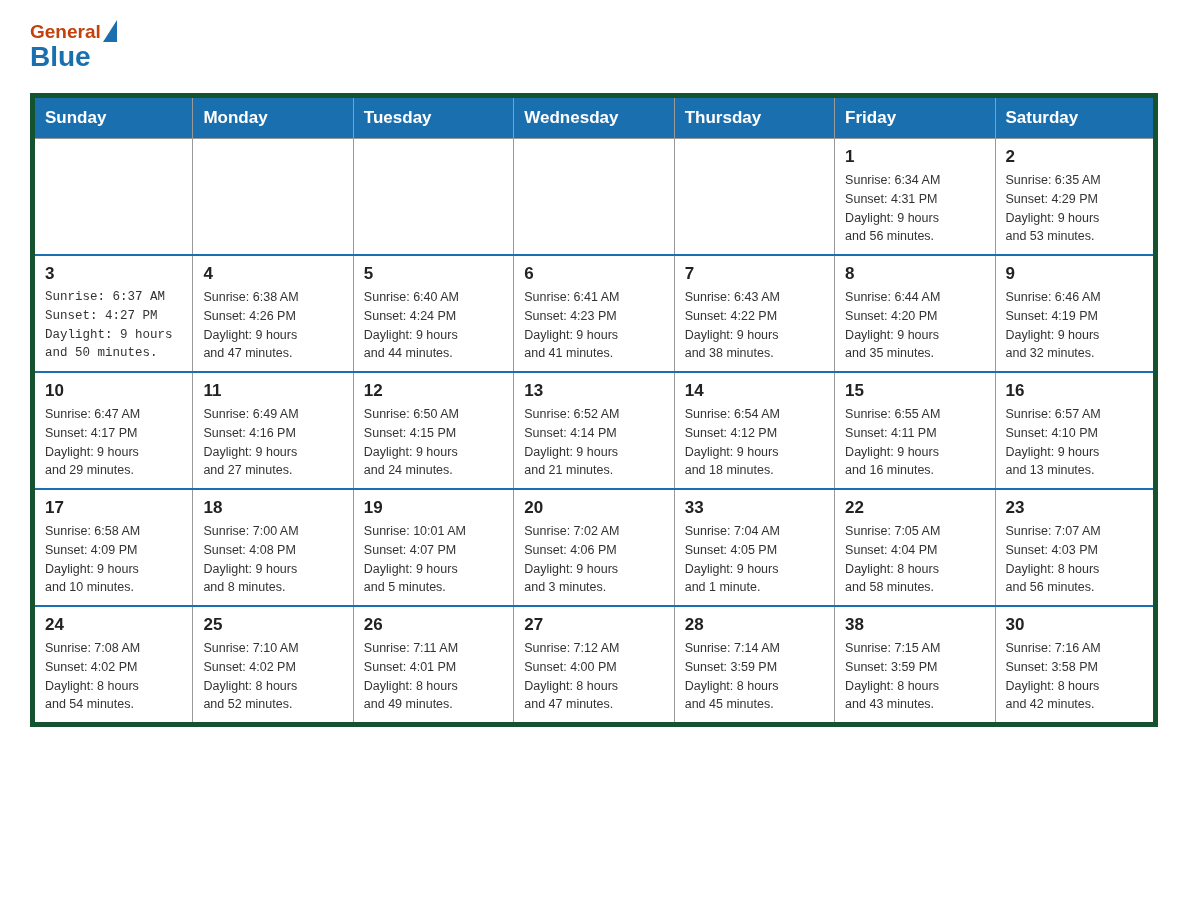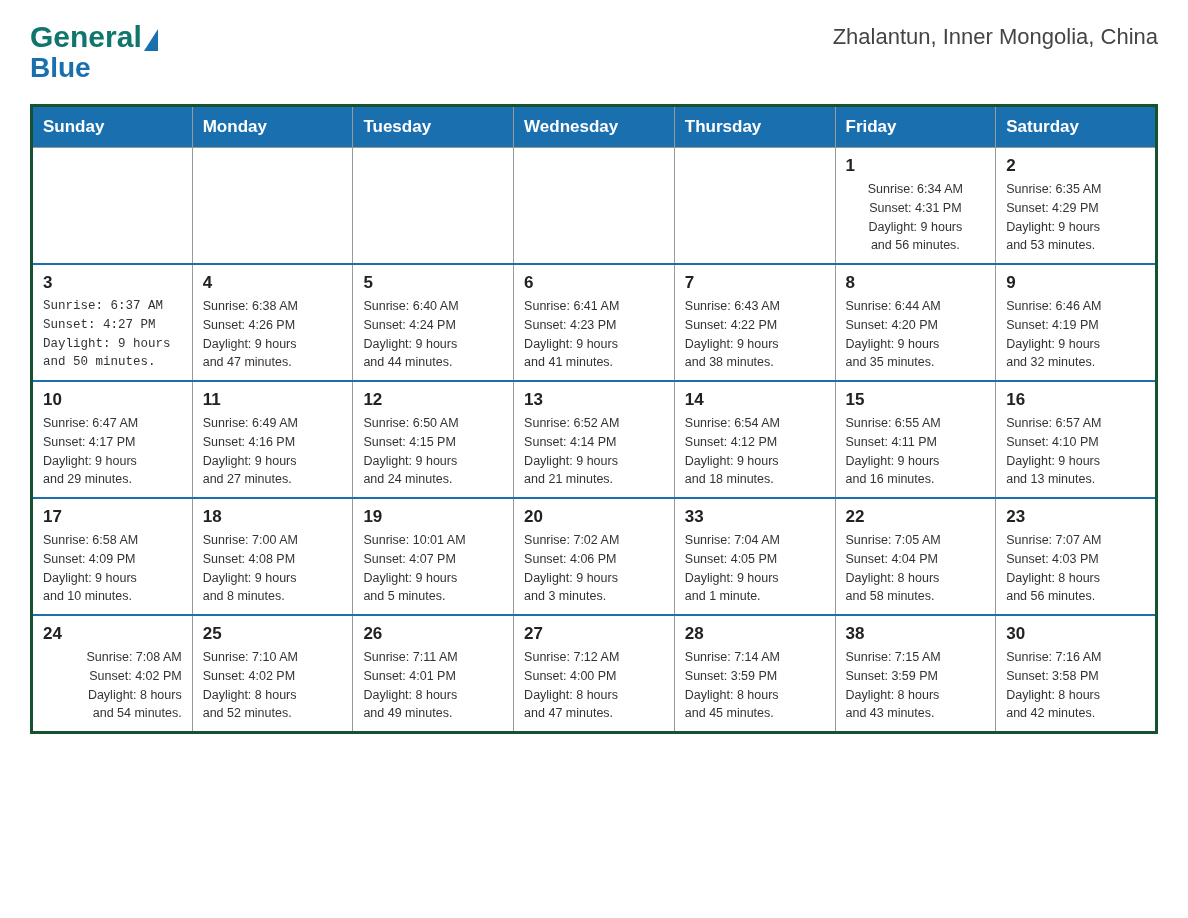--- a/index.html
+++ b/index.html
@@ -15,23 +15,23 @@
       justify-content: space-between;
       align-items: flex-start;
       margin-bottom: 20px;
     }
     .logo {
       display: flex;
       align-items: center;
       gap: 4px;
     }
     .logo-text-general {
-      font-size: 30px;
-      font-weight: bold;
-      color: #0f766e;
+      font-size: 19px;
+      font-weight: bold;
+      color: #c2410c;
       margin-top: 28px;
     }
     .logo-triangle {
       width: 0;
       height: 0;
       border-left: 14px solid transparent;
       border-bottom: 22px solid #1a6faf;
       display: inline-block;
       margin-left: 2px;
       margin-bottom: -4px;
@@ -52,21 +52,21 @@
       color: #222;
     }
     .location {
       font-size: 22px;
       color: #444;
       margin-top: 4px;
     }
     .calendar {
       width: 100%;
       border-collapse: collapse;
-      border: 3px solid #14532d;
+      border: 5px solid #14532d;
     }
     .calendar th {
       background-color: #1a6faf;
       color: #fff;
       font-size: 17px;
       font-weight: bold;
       padding: 10px 10px;
       text-align: left;
       border: 1px solid #999;
     }
@@ -102,21 +102,20 @@
 <body>
 
 <div class="header-area">
   <div class="logo">
     <div>
       <span class="logo-text-general">General</span><span class="logo-triangle"></span>
       <span class="logo-text-blue">Blue</span>
     </div>
   </div>
   <div class="title-area">
-    <div class="location">Zhalantun, Inner Mongolia, China</div>
   </div>
 </div>
 
 <table class="calendar">
   <thead>
     <tr>
       <th>Sunday</th>
       <th>Monday</th>
       <th>Tuesday</th>
       <th>Wednesday</th>
@@ -127,21 +126,21 @@
   </thead>
   <tbody id="calendar-body">
   <tr>
         <td class="empty-cell"></td>
         <td class="empty-cell"></td>
         <td class="empty-cell"></td>
         <td class="empty-cell"></td>
         <td class="empty-cell"></td>
         <td>
           <span class="day-number">1</span>
-          <div class="day-info" style="white-space: pre-line; text-align: center;">Sunrise: 6:34 AM
+          <div class="day-info" style="white-space: pre-line;">Sunrise: 6:34 AM
 Sunset: 4:31 PM
 Daylight: 9 hours
 and 56 minutes.</div>
         </td>
         <td>
           <span class="day-number">2</span>
           <div class="day-info" style="white-space: pre-line;">Sunrise: 6:35 AM
 Sunset: 4:29 PM
 Daylight: 9 hours
 and 53 minutes.</div>
@@ -296,21 +295,21 @@
           <span class="day-number">23</span>
           <div class="day-info" style="white-space: pre-line;">Sunrise: 7:07 AM
 Sunset: 4:03 PM
 Daylight: 8 hours
 and 56 minutes.</div>
         </td>
       </tr>
       <tr class="row-border">
         <td>
           <span class="day-number">24</span>
-          <div class="day-info" style="white-space: pre-line; text-align: right;">Sunrise: 7:08 AM
+          <div class="day-info" style="white-space: pre-line;">Sunrise: 7:08 AM
 Sunset: 4:02 PM
 Daylight: 8 hours
 and 54 minutes.</div>
         </td>
         <td>
           <span class="day-number">25</span>
           <div class="day-info" style="white-space: pre-line;">Sunrise: 7:10 AM
 Sunset: 4:02 PM
 Daylight: 8 hours
 and 52 minutes.</div>

